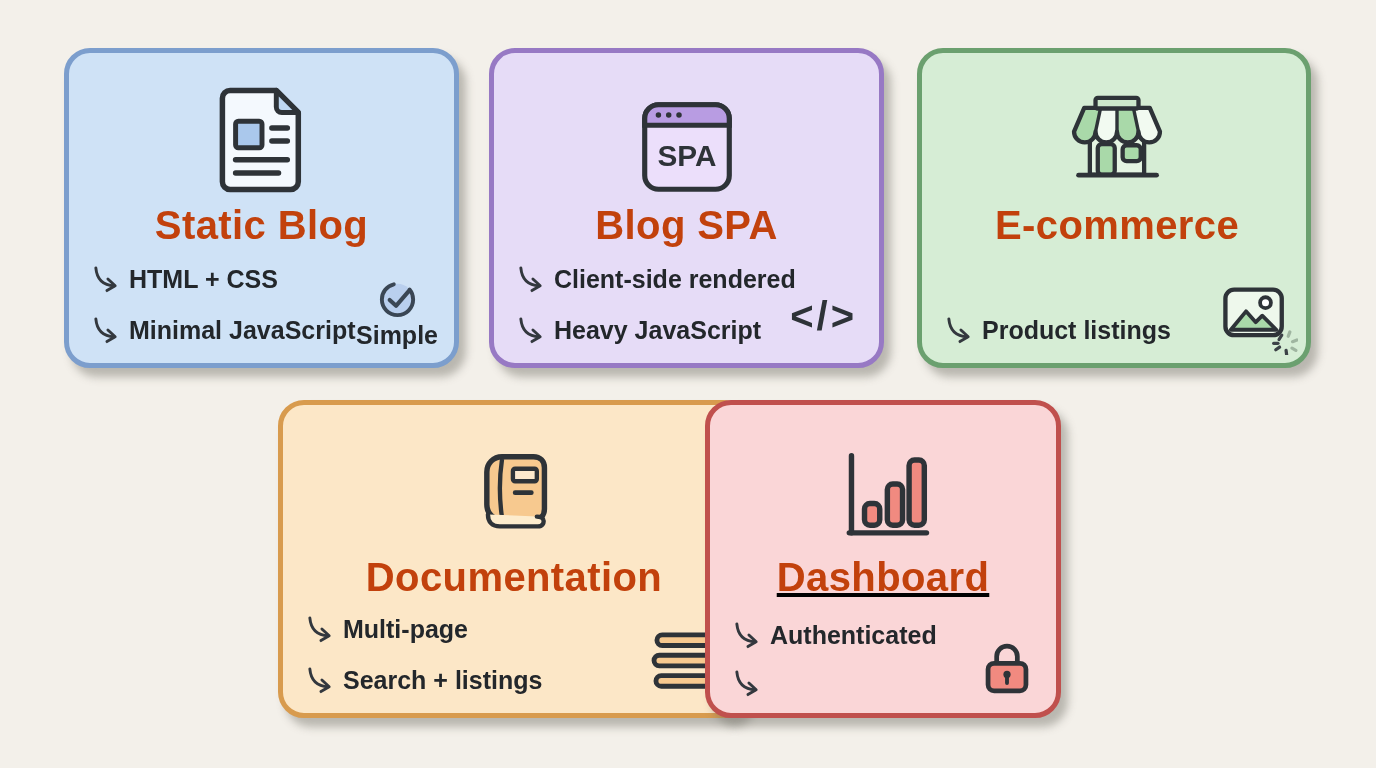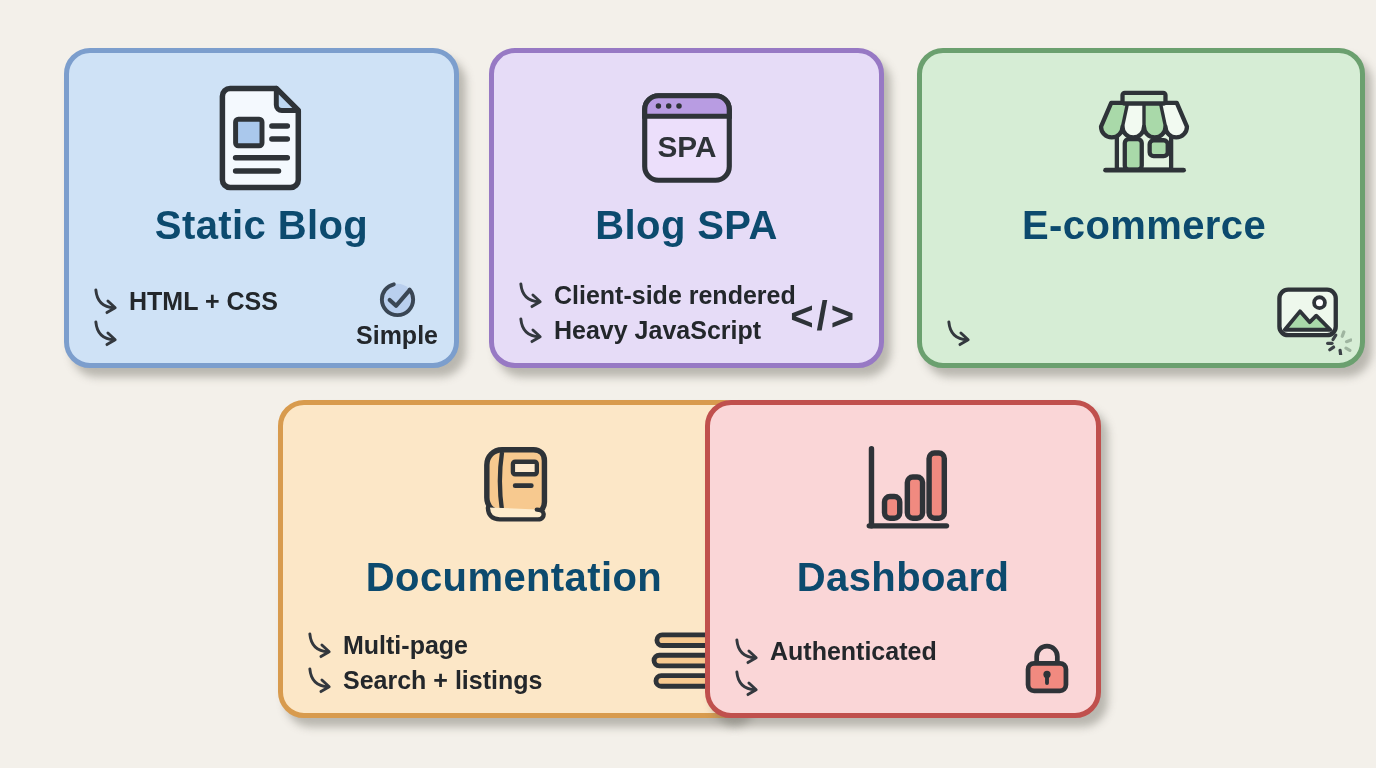--- a/index.html
+++ b/index.html
@@ -5,30 +5,30 @@
   html,body{margin:0;padding:0;background:#f3f0ea;}
   body{font-family:"Liberation Sans","DejaVu Sans",sans-serif;}
   .canvas{position:relative;width:1376px;height:768px;background:#f3f0ea;overflow:hidden;}
   .card{
     position:absolute;box-sizing:border-box;
     border:5px solid #999;border-radius:26px;
     box-shadow:7px 9px 9px rgba(115,112,105,.45);
   }
   #card-0{left:64px;top:48px;width:395px;height:320px;}
   #card-1{left:489px;top:48px;width:395px;height:320px;}
-  #card-2{left:917px;top:48px;width:448px;height:320px;padding-left:6px;}
+  #card-2{left:917px;top:48px;width:394px;height:320px;padding-left:6px;}
   #card-3{left:278px;top:400px;width:472px;height:318px;}
-  #card-4{left:705px;top:400px;width:396px;height:318px;}
-  .icon-row{display:flex;justify-content:center;align-items:center;margin-top:28px;height:114px;}
+  #card-4{left:705px;top:400px;width:356px;height:318px;text-decoration:underline;}
+  .icon-row{display:flex;justify-content:center;align-items:flex-end;margin-top:28px;height:114px;}
   .title{
     text-align:center;margin:8px 0 0;font-size:40px;font-weight:700;
-    color:#0c4a6e;letter-spacing:.4px;
+    color:#c2410c;letter-spacing:.4px;
   }
   .bullets{position:absolute;left:22px;bottom:15px;display:flex;flex-direction:column;}
-  .bullet{display:flex;align-items:center;gap:9px;font-size:25px;font-weight:600;color:#23272b;line-height:35px;}
+  .bullet{display:flex;align-items:center;gap:9px;font-size:25px;font-weight:600;color:#23272b;line-height:35px;margin-top:16px;}
   .arrow{display:flex;align-items:center;}
   .badge-simple{position:absolute;right:16px;bottom:13px;display:flex;flex-direction:column;align-items:center;}
   .badge-simple .badge-label{font-size:25px;font-weight:600;color:#23272b;margin-top:1px;}
   .badge-code{position:absolute;right:22px;bottom:24px;font-size:40px;font-weight:700;color:#2e3338;letter-spacing:3px;}
   .badge-image{position:absolute;right:8px;bottom:8px;}
   .badge-menu{position:absolute;right:22px;bottom:20px;}
   .badge-lock{position:absolute;right:18px;bottom:16px;}
   svg{display:block;}
 </style>
 </head>
@@ -59,20 +59,21 @@
         </span>
         <span>HTML + CSS</span>
       </div>
       <div class="bullet">
         <span class="arrow">
           <svg width="29" height="29" viewBox="0 0 30 30">
               <path d="M5 3 C6 14 11 21 24 21.5" stroke="#33383e" stroke-width="3" fill="none" stroke-linecap="round"></path>
               <path d="M17.5 14.5 L25 21.5 L16.5 26.5" stroke="#33383e" stroke-width="3" fill="none" stroke-linecap="round" stroke-linejoin="round"></path>
             </svg>
         </span>
+        <span>Minimal JavaScript</span>
       </div>
     </div>
     <div class="badge-simple">
       <span>
         <svg width="43" height="43" viewBox="0 0 44 44">
           <circle cx="22" cy="23" r="16" fill="#b9cfee" stroke="#3a4654" stroke-width="4" stroke-dasharray="82 19" stroke-dashoffset="-14" stroke-linecap="round" transform="rotate(-90 22 23)"></circle>
           <path d="M14 23.5 L20.5 29.5 L33.5 14.5" stroke="#3a4654" stroke-width="4.2" fill="none" stroke-linecap="round" stroke-linejoin="round"></path>
         </svg>
       </span>
       <span class="badge-label">Simple</span>
@@ -133,20 +134,21 @@
     </div>
     <h2 class="title">E-commerce</h2>
     <div class="bullets">
       <div class="bullet">
         <span class="arrow">
           <svg width="29" height="29" viewBox="0 0 30 30">
               <path d="M5 3 C6 14 11 21 24 21.5" stroke="#33383e" stroke-width="3" fill="none" stroke-linecap="round"></path>
               <path d="M17.5 14.5 L25 21.5 L16.5 26.5" stroke="#33383e" stroke-width="3" fill="none" stroke-linecap="round" stroke-linejoin="round"></path>
             </svg>
         </span>
+        <span>Product listings</span>
       </div>
     </div>
     <div class="badge-image">
       <svg width="78" height="70" viewBox="0 0 72 64">
         <rect x="5" y="4" width="52" height="42" rx="8" fill="#eef8ec" stroke="#2e3338" stroke-width="4"></rect>
         <circle cx="42" cy="16" r="5" fill="#ffffff" stroke="#2e3338" stroke-width="3.5"></circle>
         <path d="M10 41 L24 24 L33 34 L39 28 L52 41 Z" fill="#a9d9a9" stroke="#2e3338" stroke-width="3.5" stroke-linejoin="round"></path>
         <g stroke-linecap="round">
           <line x1="57" y1="46" x2="54.5" y2="50" stroke="#3c4247" stroke-width="3"></line>
           <line x1="63" y1="47" x2="64.5" y2="43" stroke="#9fb5a0" stroke-width="3"></line>

